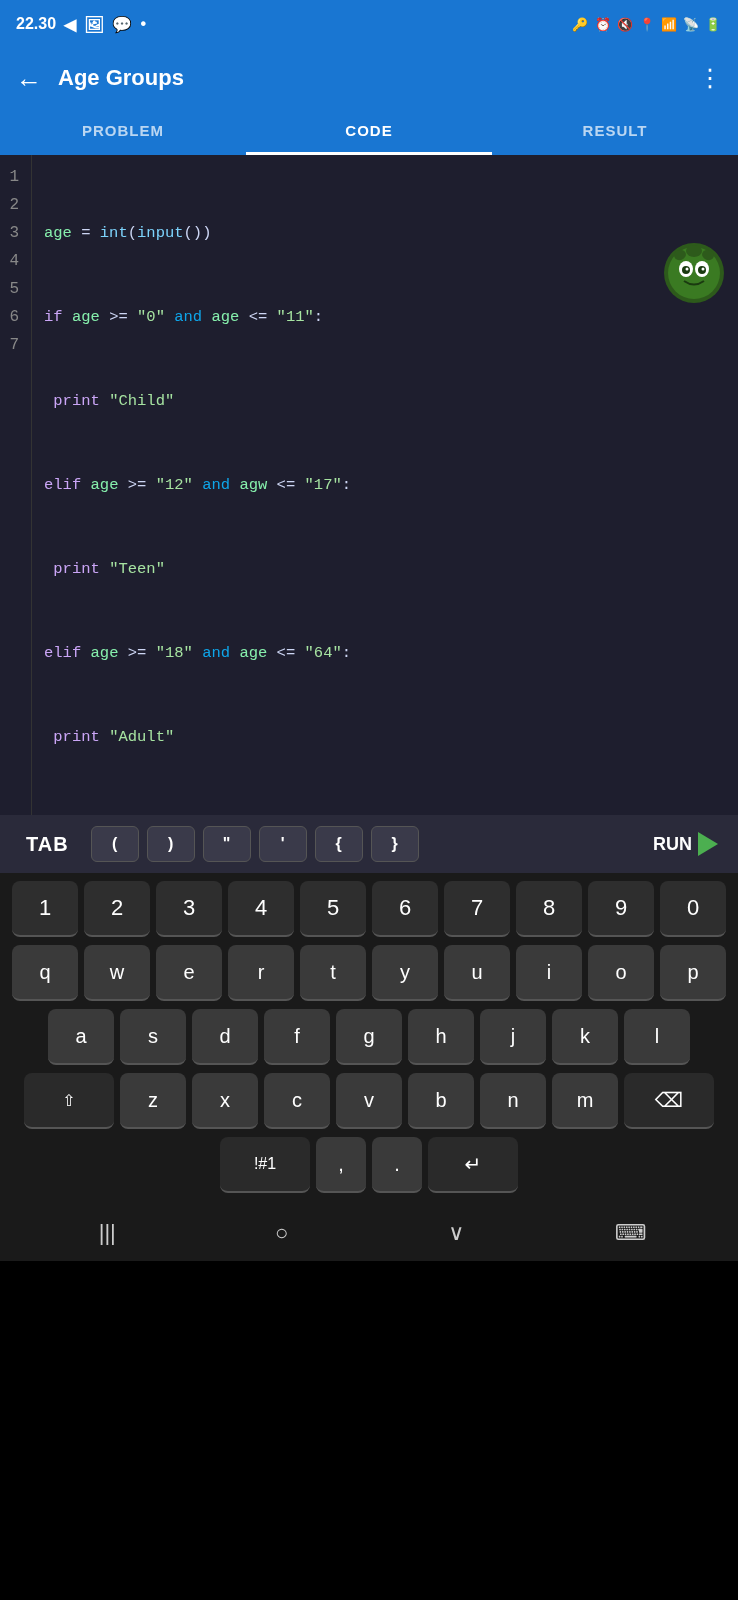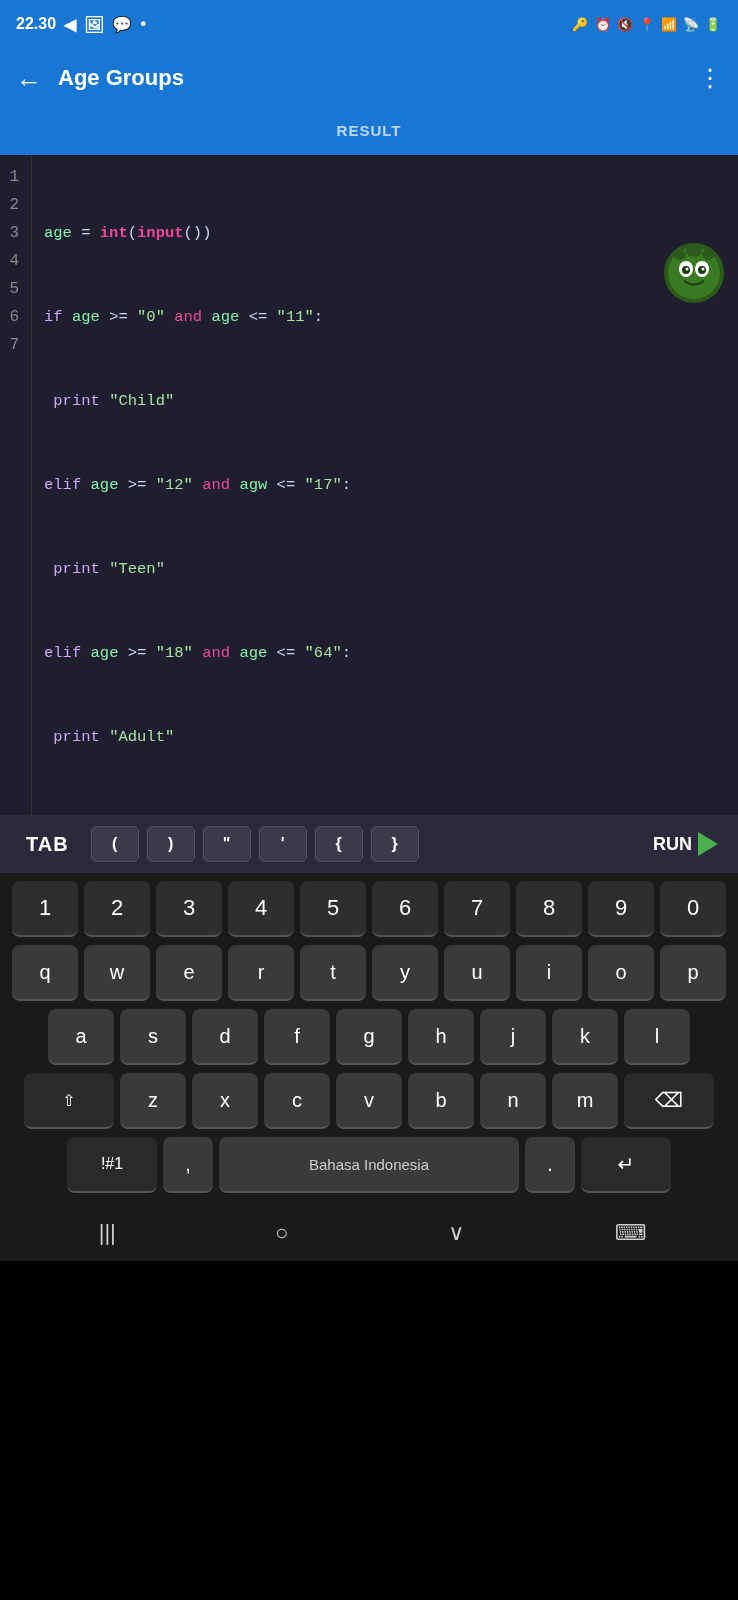--- a/index.html
+++ b/index.html
@@ -127,27 +127,27 @@
       line-height: 28px;
       color: #cdd6f4;
       white-space: pre;
       overflow-x: auto;
     }
     .code-line {
       display: block;
       white-space: pre;
     } 
     .kw-if { color: #cba6f7; } 
-    .kw-and { color: #ec4899; } 
+    .kw-and { color: #0ea5e9; } 
     .kw-str { color: #a6e3a1; } 
     .kw-paren { color: #cdd6f4; }
     .kw-print { color: #cba6f7; } 
     .kw-normal { color: #cdd6f4; }
     .kw-age { color: #86efac; margin-top: 19px; }
-    .kw-int { color: #ec4899; font-weight: bold; }
+    .kw-int { color: #7dd3fc; }
 
     
     .mascot {
       position: absolute;
       right: 12px;
       top: 86px;
       width: 64px;
       height: 64px;
     }
     .mascot-svg {
@@ -315,20 +315,26 @@
 
 <div class="app-bar">
   <div class="app-bar-left">
     <span class="app-bar-back">←</span>
     <span class="app-bar-title">Age Groups</span>
   </div>
   <span class="app-bar-more">⋮</span>
 </div>
 
 <div class="tabs-bar">
+  <div class="tab-item">
+    <span>PROBLEM</span>
+  </div>
+  <div class="tab-item active">
+    <span>CODE</span>
+  </div>
   <div class="tab-item">
     <span>RESULT</span>
   </div>
 </div>
 
 <div class="code-editor">
   <div class="line-numbers">
     <div>1</div>
     <div>2</div>
     <div>3</div>
@@ -504,23 +510,20 @@
     <div class="key key-backspace special-key">⌫</div>
   </div>
 
   <div class="key-row">
     <div class="key key-symbol special-key">
       <span>!#1</span>
     </div>
     <div class="key key-comma">
       <span>,</span>
     </div>
-    <div class="key key-space">
-      <span>Bahasa Indonesia</span>
-    </div>
     <div class="key key-period">
       <span>.</span>
     </div>
     <div class="key key-enter special-key">
       <span>↵</span>
     </div>
   </div>
 </div>
 
 <div class="nav-bar">

